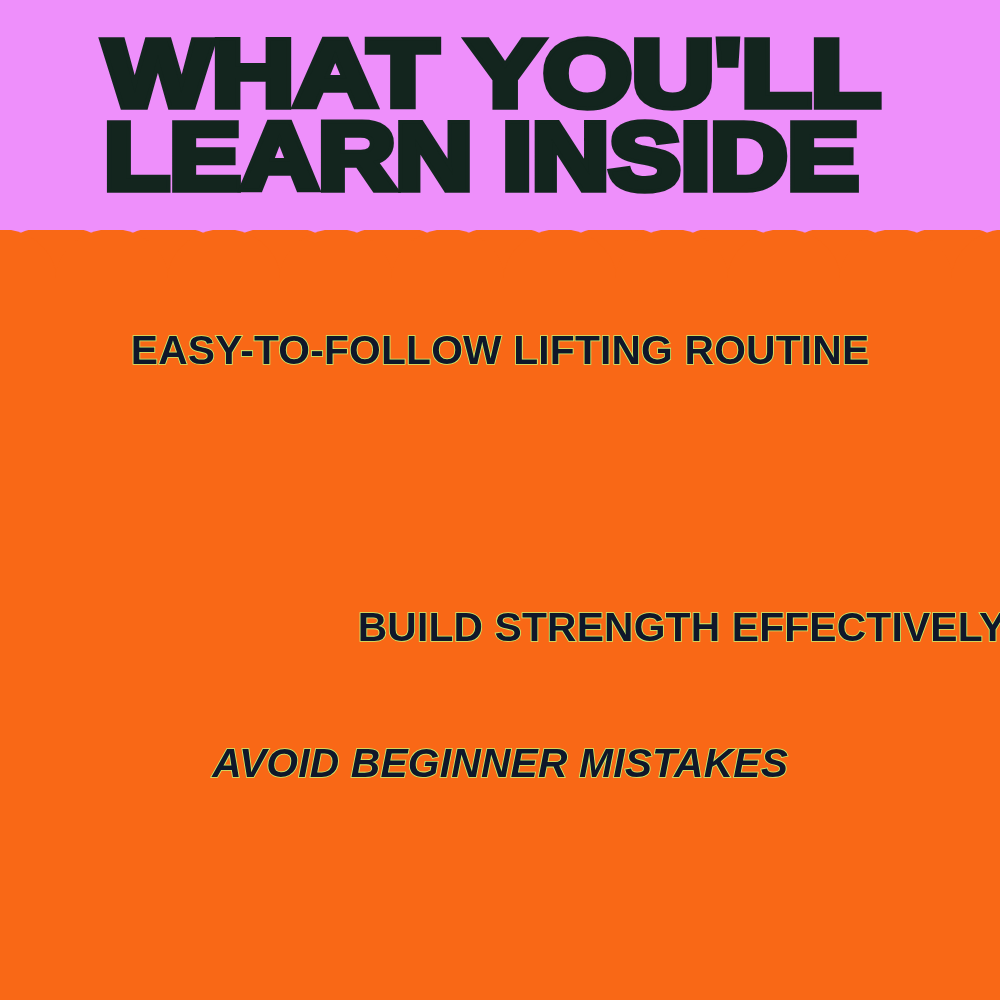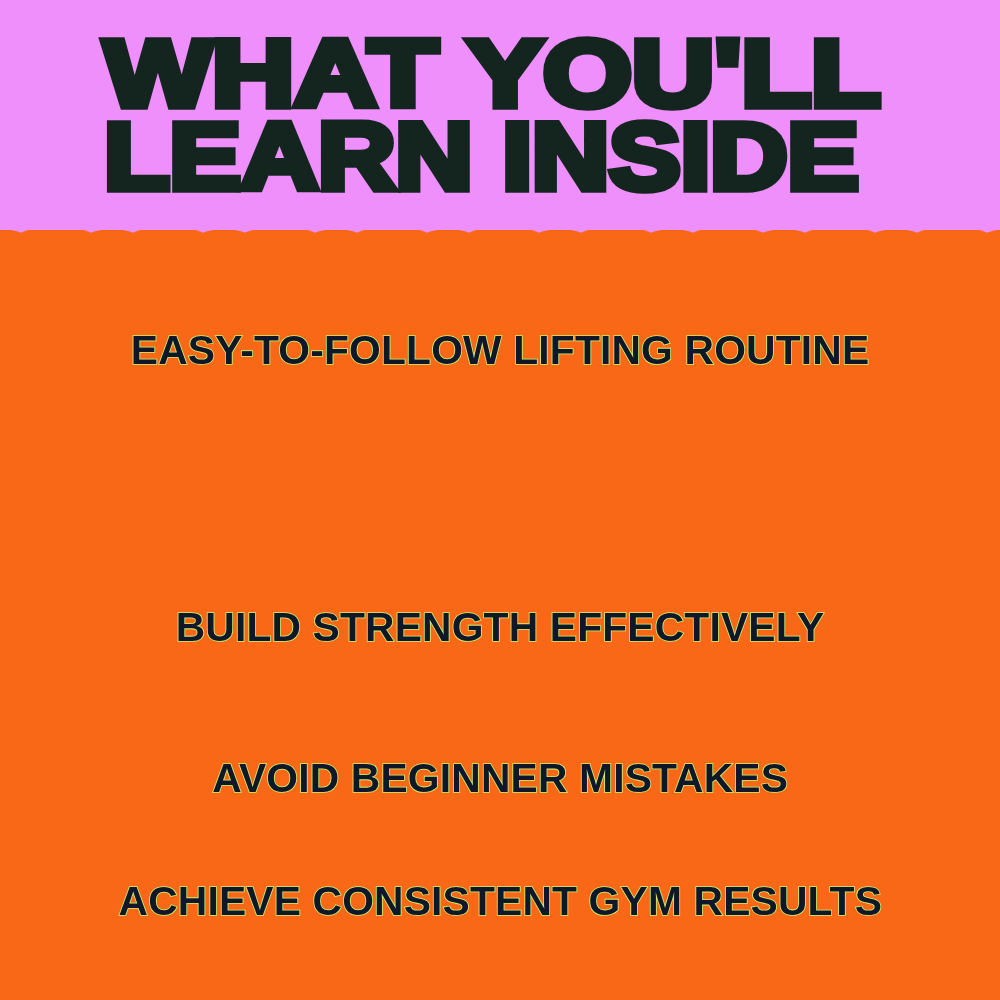--- a/index.html
+++ b/index.html
@@ -126,22 +126,22 @@
   }
   .list-item span {
     display: inline-block;
     transform: scaleX(1.02);
     -webkit-text-stroke: 1.6px #CDF06E;
     paint-order: stroke fill;
   }
 
   .li0 { top: 104px; }
   .li1 { top: 244px; }
-  .li2 { top: 381px; }
-  .li3 { top: 532px; }
+  .li2 { top: 381px; text-align: right; }
+  .li3 { top: 517px; font-style: italic; }
   .li4 { top: 655px; }
 </style>
 </head>
 <body>
 
 <div id="poster">
 
   <div class="panel">
     <svg class="scallops" viewBox="0 0 1000 56" preserveAspectRatio="none" xmlns="http://www.w3.org/2000/svg">
       <path d="M0,56 L0,30
@@ -181,18 +181,15 @@
   <div class="list">
     <div class="list-item li0">
       <span>EASY-TO-FOLLOW LIFTING ROUTINE</span>
     </div>
     <div class="list-item li2">
       <span>BUILD STRENGTH EFFECTIVELY</span>
     </div>
     <div class="list-item li3">
       <span>AVOID BEGINNER MISTAKES</span>
     </div>
-    <div class="list-item li4">
-      <span>ACHIEVE CONSISTENT GYM RESULTS</span>
-    </div>
   </div>
 
 </div>
 
 </body></html>

